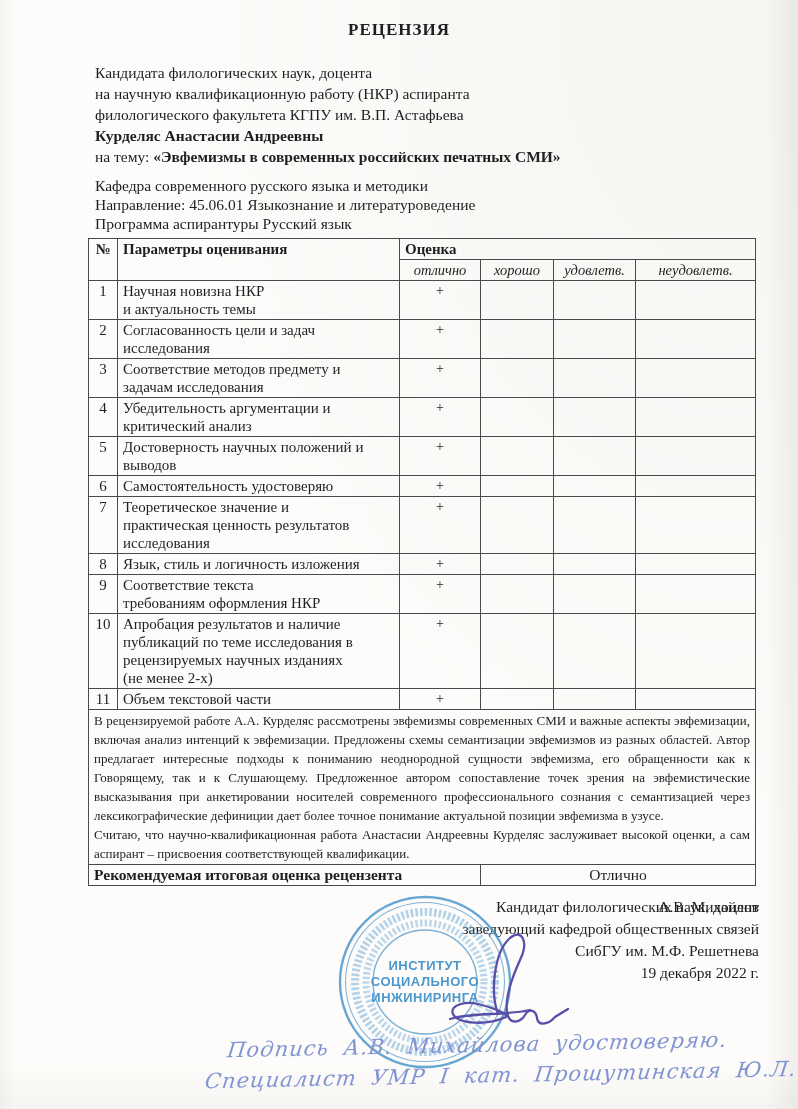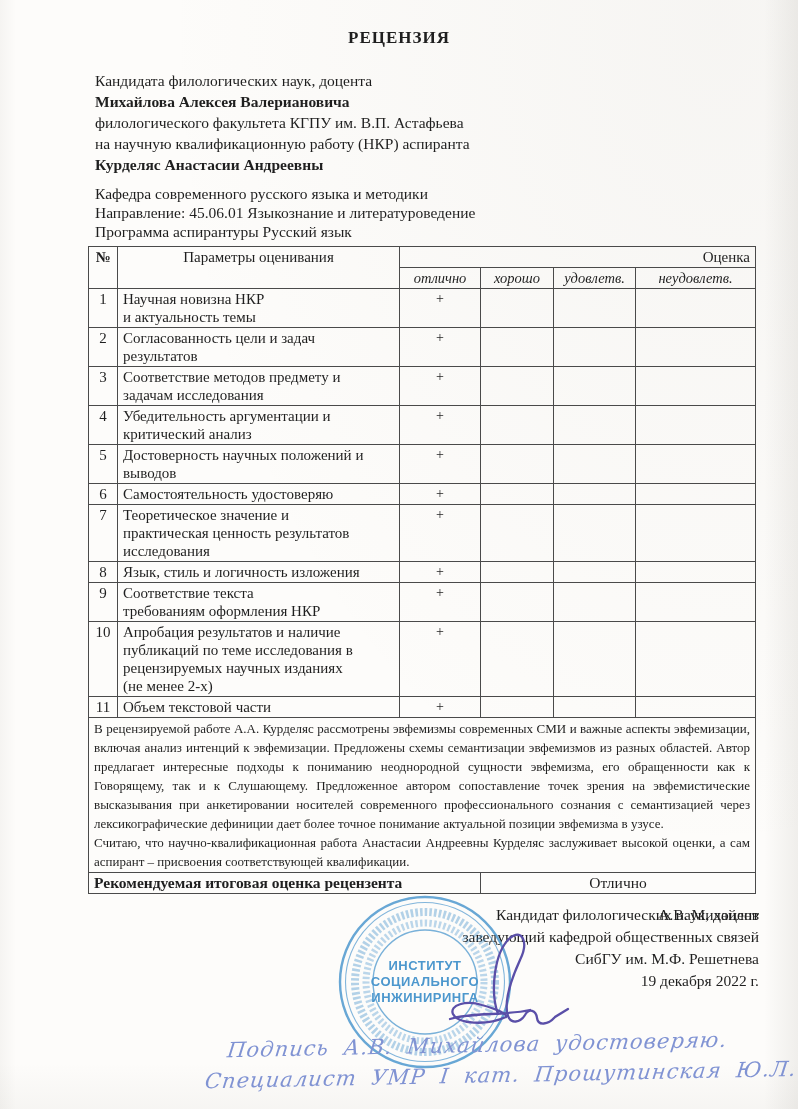--- a/index.html
+++ b/index.html
@@ -19,21 +19,21 @@
     color:var(--text);
     font-family:"Liberation Serif","DejaVu Serif",serif;
     background:
       linear-gradient(90deg, rgba(120,115,105,0.06), transparent 16px),
       linear-gradient(270deg, rgba(120,115,105,0.10), transparent 34px),
       linear-gradient(0deg, rgba(120,115,105,0.05), transparent 46px),
       radial-gradient(ellipse at 90% 2%, rgba(120,115,105,0.05), transparent 55%),
       #fdfcfa;
   }
   .title{
-    padding-top:28px;
+    padding-top:20px;
     text-align:center;
     font-size:17px;
     font-weight:bold;
     letter-spacing:1px;
   }
   .recipient{
     margin:22px 0 0 95px;
     font-size:15.5px;
     line-height:21px;
   }
@@ -50,22 +50,22 @@
     table-layout:fixed;
     font-size:15px;
     line-height:18px;
   }
   .score-table th,.score-table td{
     border:1px solid var(--border);
     vertical-align:top;
     padding:1px 5px;
   }
   .h-num{width:29px;text-align:center;font-weight:bold;font-size:15px;}
-  .h-par{width:282px;text-align:center;font-weight:normal;padding-left:8px;}
-  .h-score{text-align:right;font-weight:normal;}
+  .h-par{width:282px;text-align:left;font-weight:bold;padding-left:8px;}
+  .h-score{text-align:left;font-weight:bold;}
   .lvl{font-style:italic;font-weight:normal;text-align:center;font-size:14.5px;padding:1px 2px;}
   .c0{width:81px;} .c1{width:73px;} .c2{width:82px;} .c3{width:120px;}
   .c-num{text-align:center;}
   .c-par{white-space:pre-line;padding-left:8px;}
   .c-mark{text-align:center;font-size:14px;}
   .review-cell{
     padding:3px 8px 5px 8px;
     font-size:13px;
     line-height:19px;
     text-align:justify;
@@ -128,24 +128,24 @@
 </style>
 </head>
 <body>
 
 <div class="page">
 
   <div class="title">РЕЦЕНЗИЯ</div>
 
   <div class="recipient">
     <div>Кандидата филологических наук, доцента</div>
-    <div class="b">Михайлова Алексея Валериановича</div>
+    <div>на научную квалификационную работу (НКР) аспиранта</div>
     <div>филологического факультета КГПУ  им.  В.П. Астафьева</div>
-    <div>на научную квалификационную работу (НКР) аспиранта</div>
     <div class="b">Курделяс Анастасии Андреевны</div>
+    <div><span>на тему: </span><span class="b">«Эвфемизмы в современных российских печатных СМИ»</span></div>
   </div>
 
   <div class="info">
     <div>Кафедра современного русского языка и методики</div>
     <div>Направление: 45.06.01 Языкознание и литературоведение</div>
     <div>Программа аспирантуры  Русский язык</div>
   </div>
 
   <table class="score-table">
     <colgroup>
@@ -176,21 +176,21 @@
 и актуальность  темы</td>
     <td class="c-mark">+</td>
     <td></td>
     <td></td>
     <td></td>
   </tr>
 
   <tr>
     <td class="c-num">2</td>
     <td class="c-par">Согласованность цели и задач
-результатов</td>
+исследования</td>
     <td class="c-mark">+</td>
     <td></td>
     <td></td>
     <td></td>
   </tr>
 
   <tr>
     <td class="c-num">3</td>
     <td class="c-par">Соответствие методов предмету и
 задачам исследования</td>

